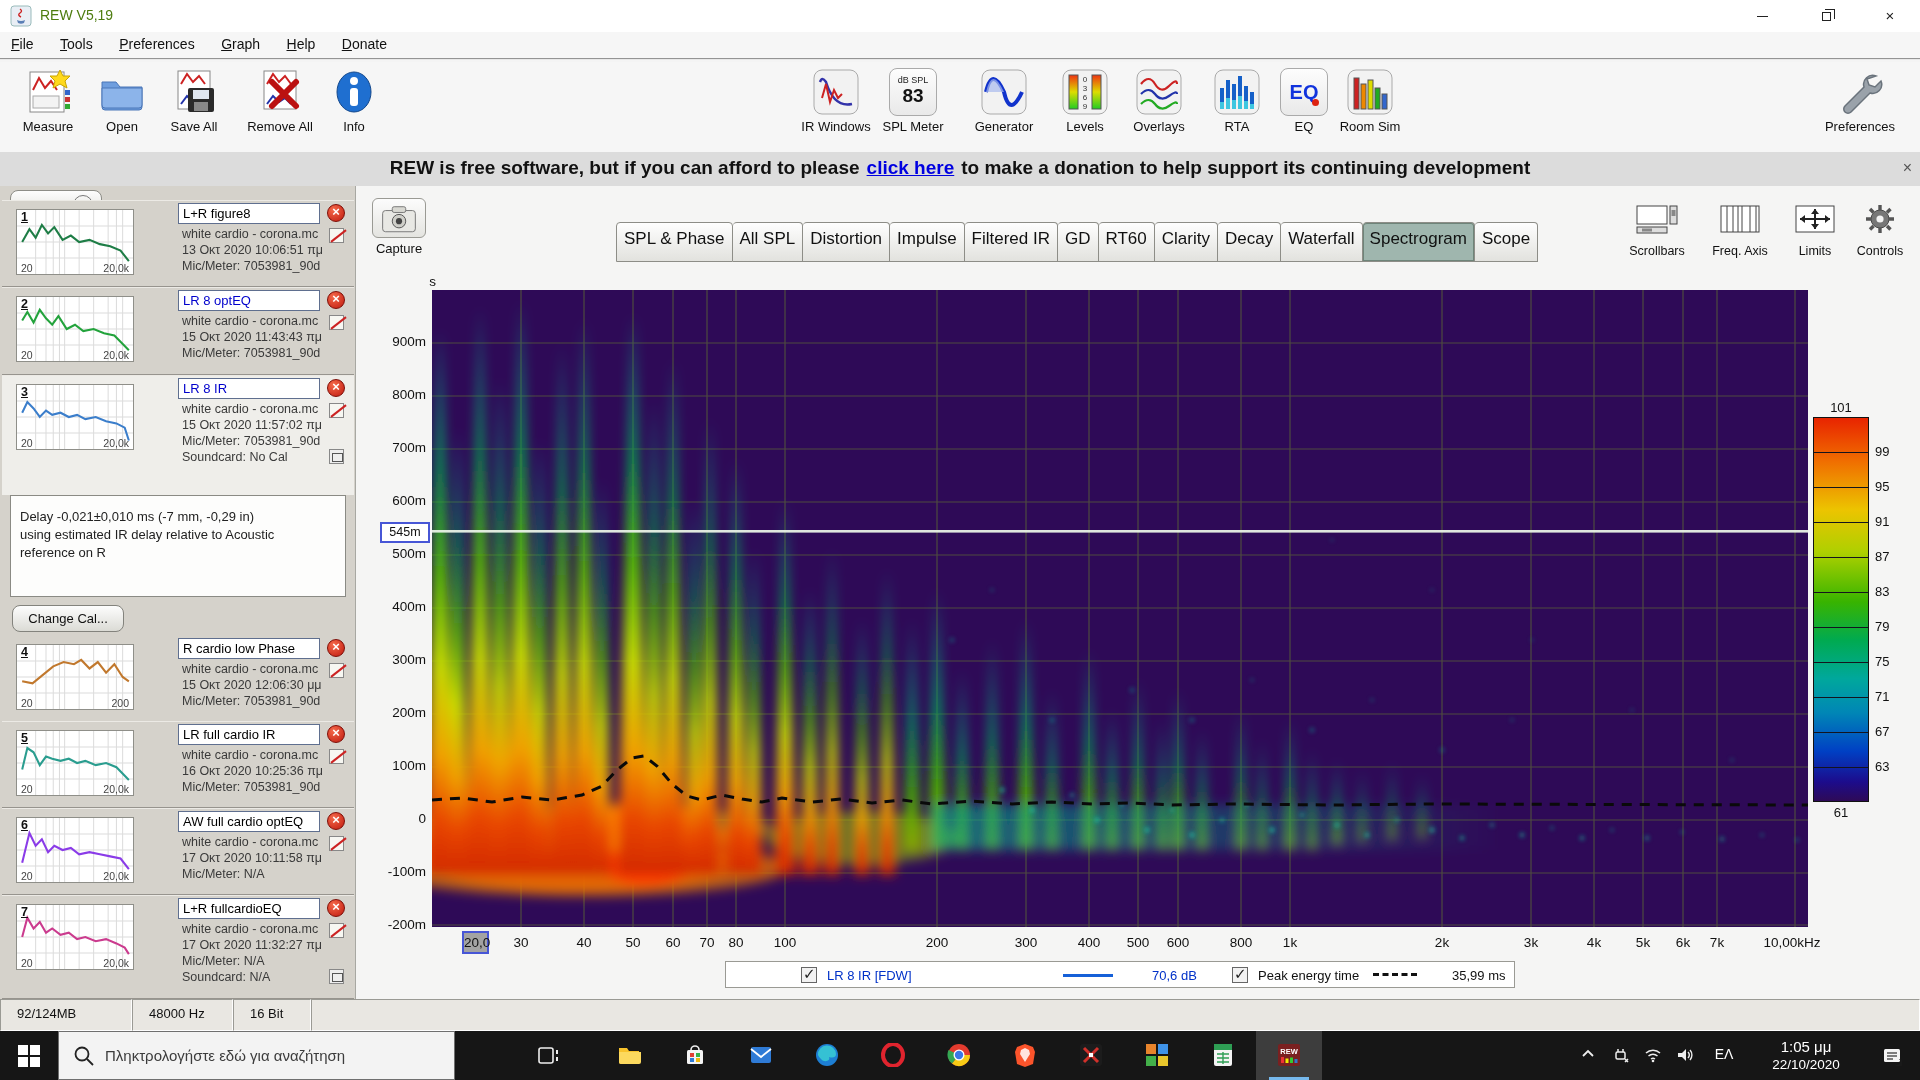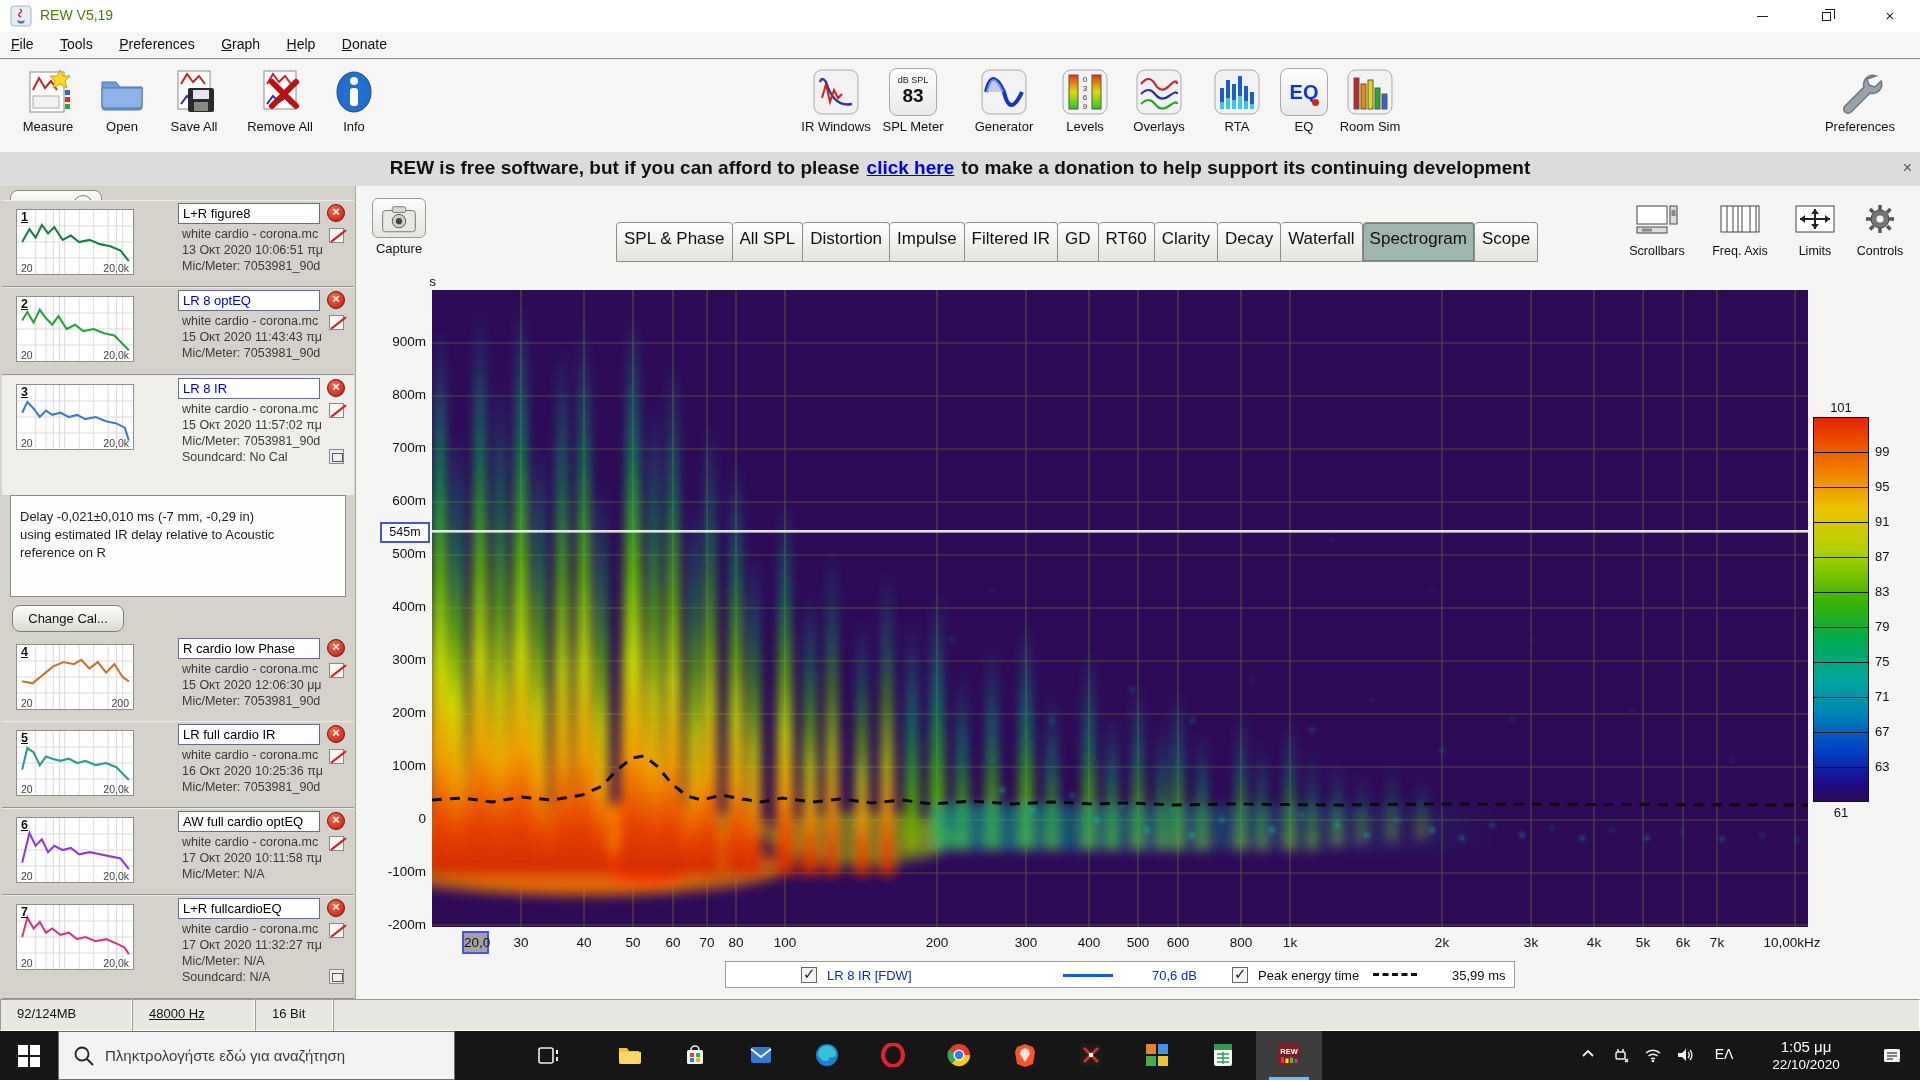--- a/index.html
+++ b/index.html
@@ -110,21 +110,21 @@
   .cbarlab { position:absolute; left:0; width:56px; text-align:center; font-size:13px; color:#111; }
   .cbar { position:absolute; left:0; top:17px; width:56px; height:385px; border:1px solid #111;
     background:linear-gradient(#e82400 0%, #f06c00 11%, #ecc400 24%, #aed000 35%, #38b400 48%, #00aa50 58%, #00a89c 68%, #0086b6 77%, #0040c4 87%, #1c0c8c 95%, #2e0a57 100%); }
   .cseg { height:35px; border-bottom:1px solid #14141e; }
   .cseg:last-child { border-bottom:none; }
   .ctick { position:absolute; left:62px; font-size:13px; color:#111; }
 
   
   .statusbar { position:absolute; left:0; top:999px; width:1920px; height:32px; background:#e9e7e2; display:flex; }
   .scell { border:1px solid; border-color:#9a9a94 #fdfdfd #fdfdfd #9a9a94; padding:6px 16px 0; font-size:13px; color:#111; white-space:nowrap; }
-  .scell.c1 { width:132px; } .scell.c2 { width:123px;text-decoration:underline; } .scell.c3 { width:78px; }
+  .scell.c1 { width:132px; } .scell.c2 { width:101px; } .scell.c3 { width:78px; }
 
   
   .taskbar { position:absolute; left:0; top:1031px; width:1920px; height:49px; background:#161616; }
   .startbtn { position:absolute; left:0; top:0; width:58px; height:49px; }
   .startbtn svg { position:absolute; left:18px; top:14px; }
   .searchbox { position:absolute; left:58px; top:0; width:397px; height:49px; background:#f3f3f3; border:1px solid #6f6f6f; }
   .searchbox svg { position:absolute; left:14px; top:13px; }
   .searchbox input { position:absolute; left:46px; top:0; width:340px; height:47px; border:none; background:transparent;
     font-size:15px; color:#222; font-family:"Liberation Sans",sans-serif; outline:none; }
   .searchbox input::placeholder { color:#3c3c3c; opacity:1; }

